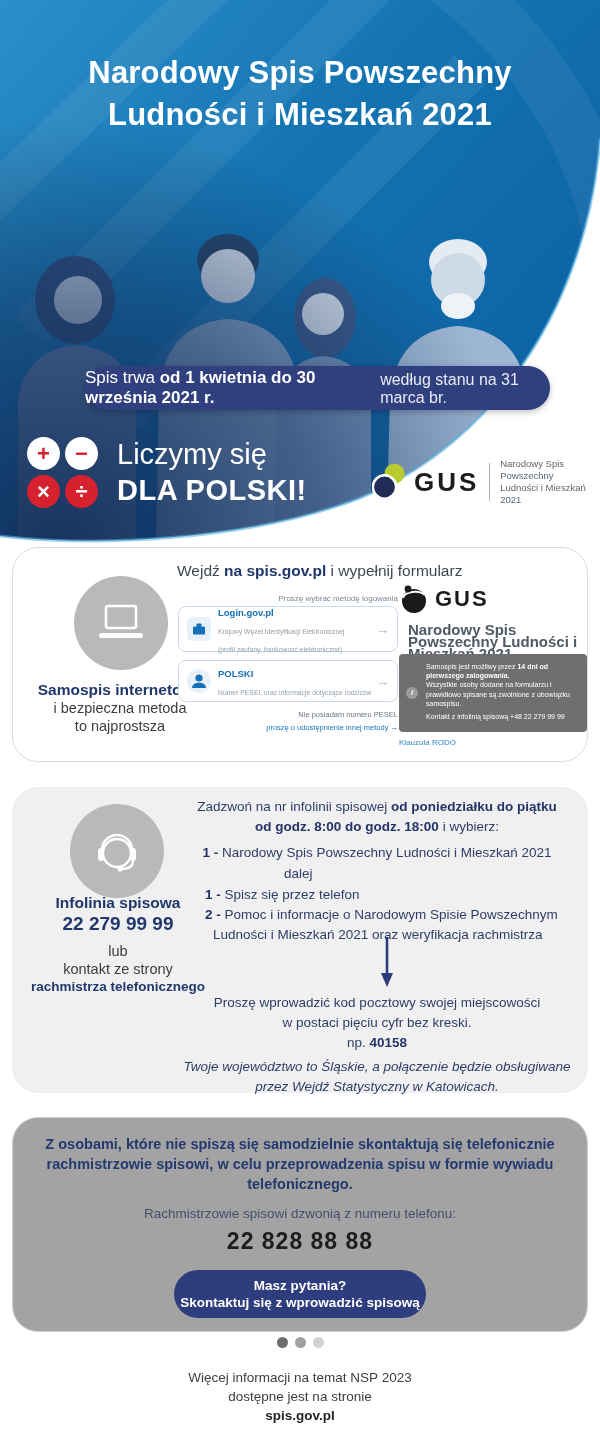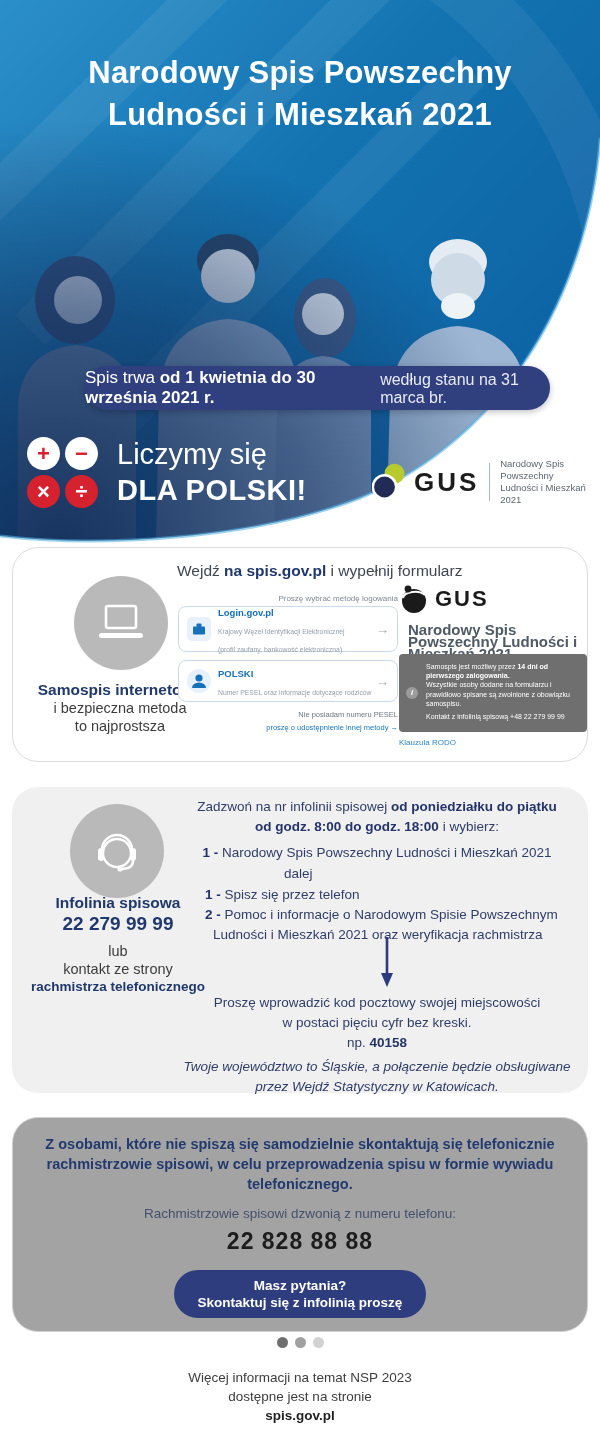--- a/index.html
+++ b/index.html
@@ -318,21 +318,21 @@
   <section class="card card3">
     <div class="c3-bold">
       <span>Z osobami, które nie spiszą się samodzielnie skontaktują się telefonicznie</span><br>
       <span>rachmistrzowie spisowi, w celu przeprowadzenia spisu w formie wywiadu</span><br>
       <span>telefonicznego.</span>
     </div>
     <div class="c3-label">Rachmistrzowie spisowi dzwonią z numeru telefonu:</div>
     <div class="c3-phone">22 828 88 88</div>
     <div class="c3-btn">
       <span>Masz pytania?</span>
-      <span>Skontaktuj się z infolinią proszę</span>
+      <span>Skontaktuj się z wprowadzić spisową</span>
     </div>
   </section>
 
   <div class="dots">
     <span class="dot dot1"></span>
     <span class="dot dot2"></span>
     <span class="dot dot3"></span>
   </div>
 
   <div class="footer">

